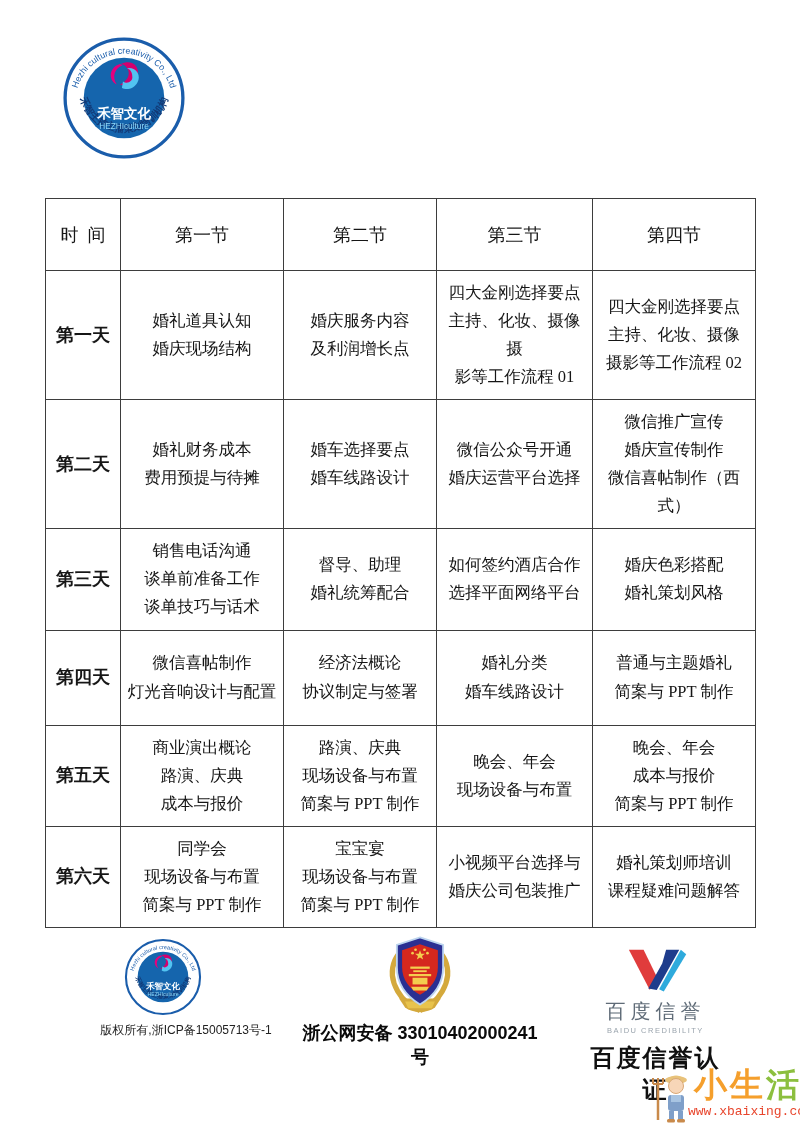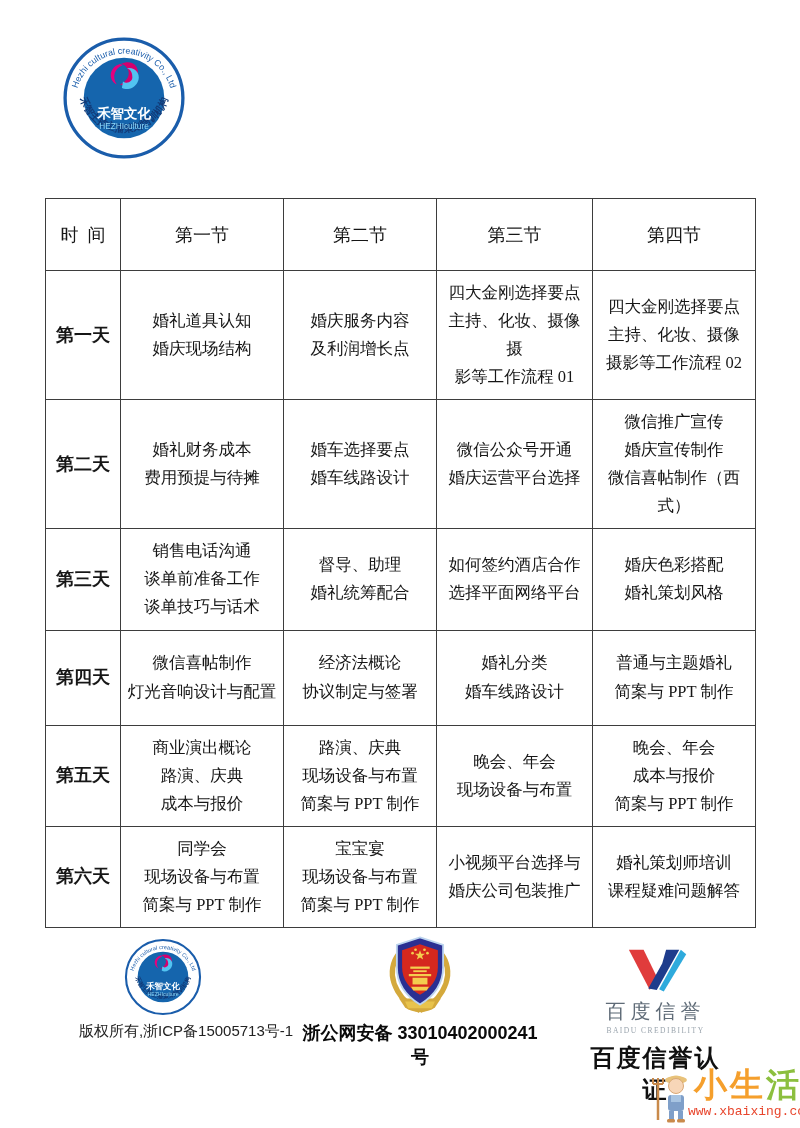--- a/index.html
+++ b/index.html
@@ -31,28 +31,28 @@
   }
   .schedule th { font-size:18px; white-space:pre; }
   .schedule td { font-size:16.5px; line-height:1.7; white-space:pre-line; }
   .schedule td.day { font-size:18px; white-space:pre;font-weight:bold; }
   tr.hdr  { height:72px; }
   tr.r0 { height:98px; } tr.r1 { height:95px; } tr.r2 { height:95px; }
   tr.r3 { height:95px; } tr.r4 { height:95px; } tr.r5 { height:97px; }
 
   
   .footer-text { font-family:"Liberation Sans", sans-serif; text-align:center; }
-  .copyright  { left:50px;  top:1022px; width:272px; font-size:15px; color:#222; }
+  .copyright  { left:50px;  top:1022px; width:272px; font-size:12px; color:#222; }
   .police-badge { left:380px; top:933px; width:80px; height:82px; }
   .police-badge svg { display:block; width:100%; height:100%; }
   .police-text { left:295px; top:1021px; width:250px; font-size:18px; font-weight:bold; color:#0a0a0a; }
   .baidu { left:578px; top:944px; width:155px; text-align:center; font-family:"Liberation Sans", sans-serif; }
   .baidu svg { display:block; width:62px; height:50px; margin:0 auto; }
   .baidu-cn  { margin-top:4px; font-size:20px; letter-spacing:5px; color:#5f6b77; }
-  .baidu-en  { margin-top:1px; font-size:7.5px; letter-spacing:1.5px; color:#9aa4ad;font-family:Liberation Serif, serif; }
+  .baidu-en  { margin-top:1px; font-size:7.5px; letter-spacing:1.5px; color:#9aa4ad; }
   .baidu-cert{ margin-top:7px; font-size:24px; font-weight:bold; letter-spacing:2px; color:#101010; }
 
   
   .watermark { left:650px; top:1068px; width:150px; height:58px; font-family:"Liberation Sans", sans-serif; }
   .wm-figure { position:absolute; left:2px; top:2px; width:40px; height:54px; }
   .wm-text   { position:absolute; left:44px; top:0px; font-size:33px; font-weight:bold; line-height:1; letter-spacing:3px; white-space:nowrap; }
   .wm-c1, .wm-c2 { color:#f59f2c; }
   .wm-c3 { color:#8cbf3f; }
   .wm-url { position:absolute; left:38px; top:36px; font-size:13px; color:#e8452c; font-family:"Liberation Mono", monospace; white-space:nowrap; }
 </style>

